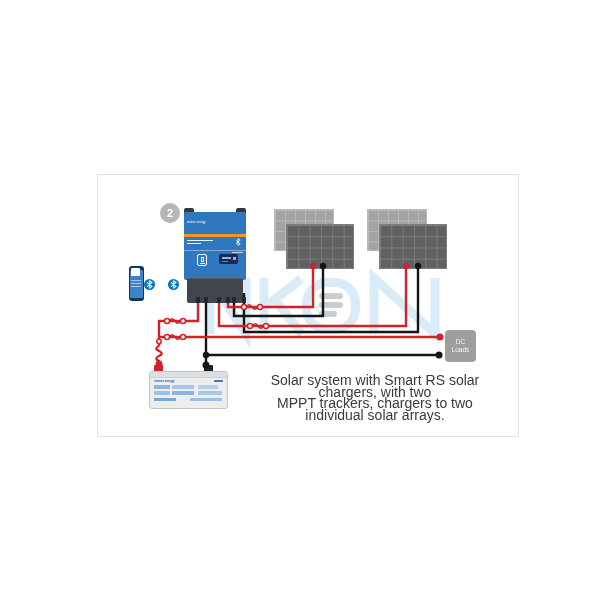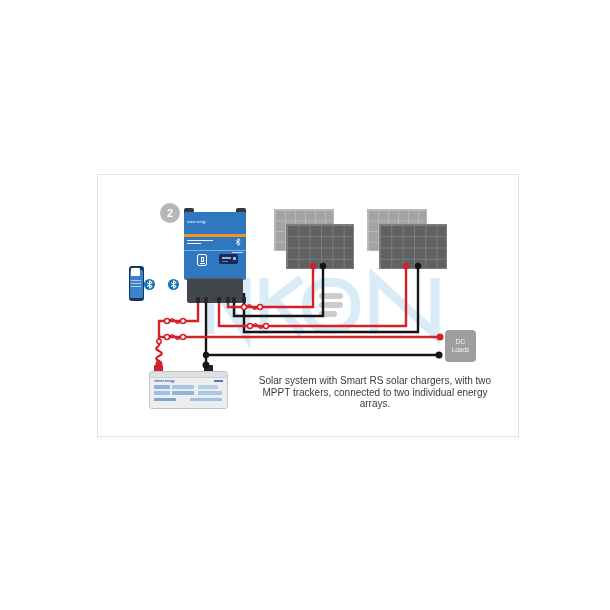--- a/index.html
+++ b/index.html
@@ -76,21 +76,21 @@
   .phone{left:31px;top:91px;width:15px;height:35px;background:#16375d;border-radius:3px;z-index:3;}
   .phone > *{position:absolute;}
   .phone-screen{left:1px;top:4px;width:13px;height:28px;background:#3c84c7;border-radius:1.5px;}
   .phone-card{left:2px;top:2px;width:9px;height:8px;background:#ffffff;border-radius:1px;}
   .phone-line{left:2px;width:9.5px;height:1.3px;background:rgba(255,255,255,0.55);}
   
   .btb{top:104px;width:11px;height:11px;border-radius:50%;background:#0d74ba;z-index:3;
        display:flex;align-items:center;justify-content:center;}
   
   .caption{left:150px;top:200px;width:254px;text-align:center;z-index:3;
-           font-size:10px;line-height:11.6px;color:#3a3a3a;}
+           font-size:14px;line-height:11.6px;color:#3a3a3a;}
 </style>
 </head>
 <body>
 
 <div class="canvas">
 
   <svg class="wm" width="420" height="261" viewBox="0 0 420 261">
     <g stroke="#d8ebf7" stroke-width="9" fill="none">
       <path d="M112,159 L112,103 L148,159 L148,103"></path>
       <path d="M166,103 L166,159 M203,104 L167,132 M177,125 L204,159"></path>
@@ -228,16 +228,16 @@
       </svg>
   </div>
   <div class="btb" style="left:70px;">
     <svg width="7" height="9" viewBox="0 0 6 8">
         <path d="M3,0.5 V7.5 M3,0.5 L5.2,2.2 L0.8,5.8 M3,7.5 L5.2,5.8 L0.8,2.2" stroke="#ffffff" stroke-width="0.9" fill="none"></path>
       </svg>
   </div>
 
   <div class="caption">
     <div>Solar system with Smart RS solar chargers, with two</div>
-    <div>MPPT trackers, connected to two individual energy arrays.</div>
+    <div>MPPT trackers, chargers to two individual solar arrays.</div>
   </div>
 
 </div>
 
 </body></html>

